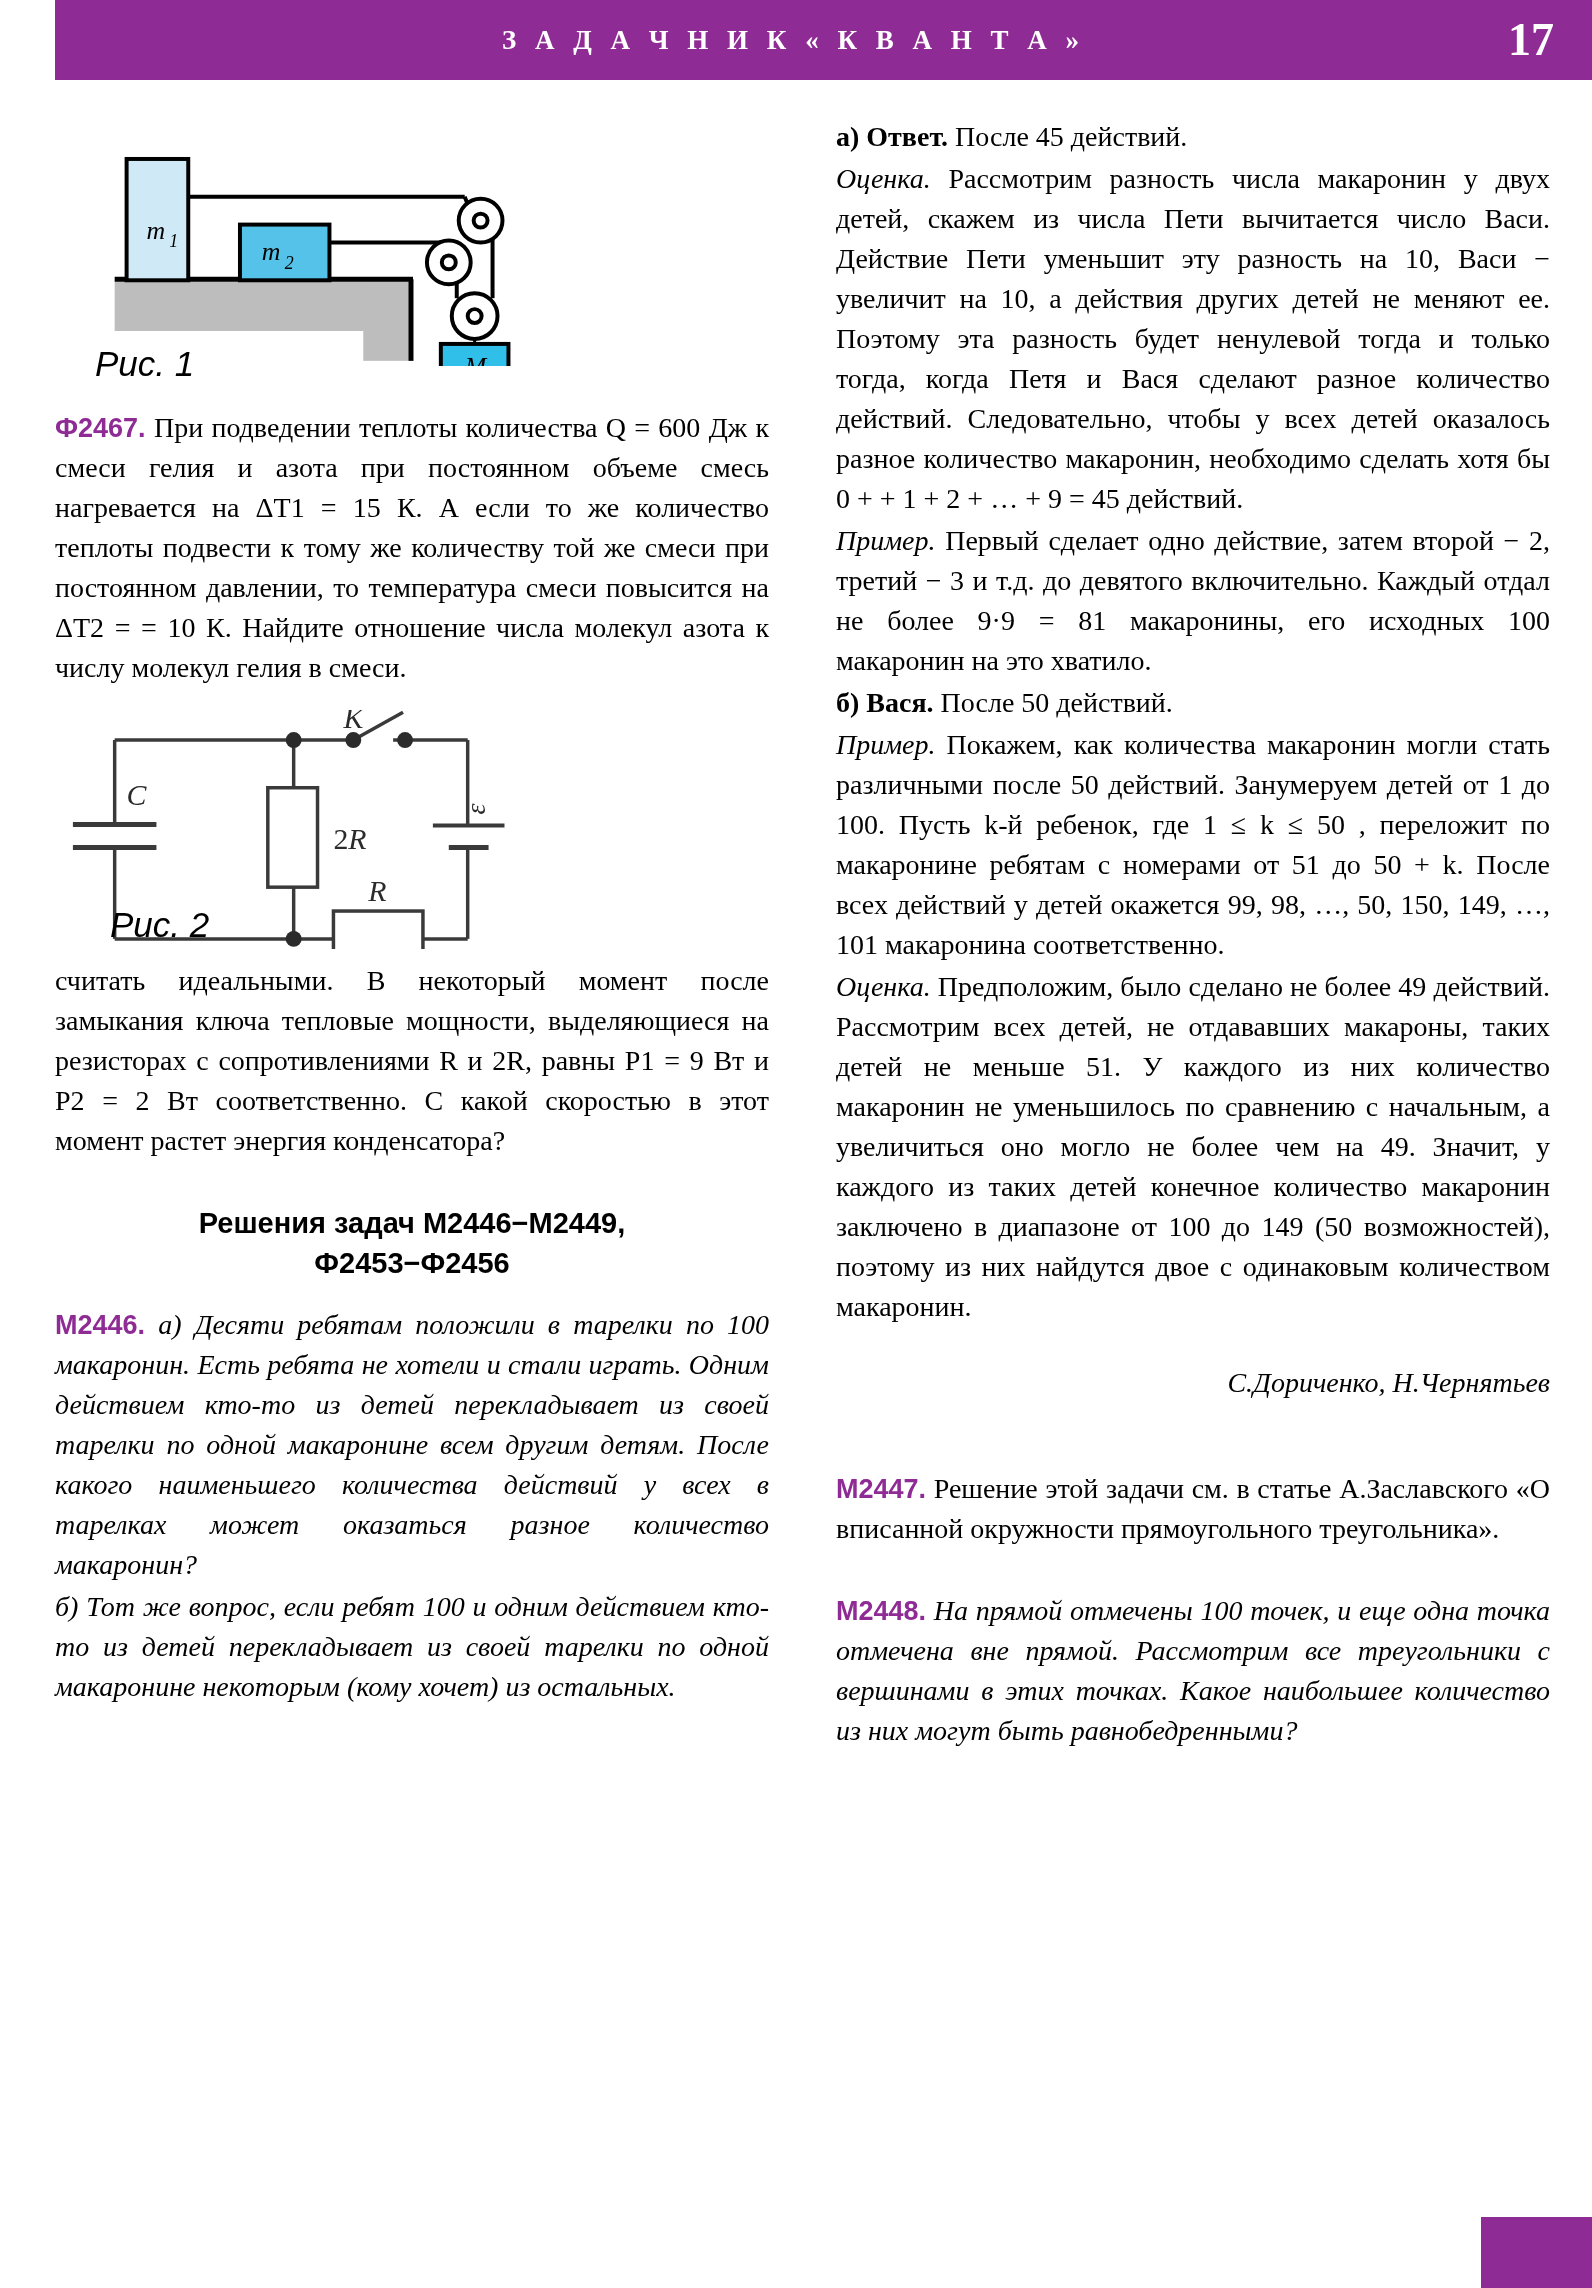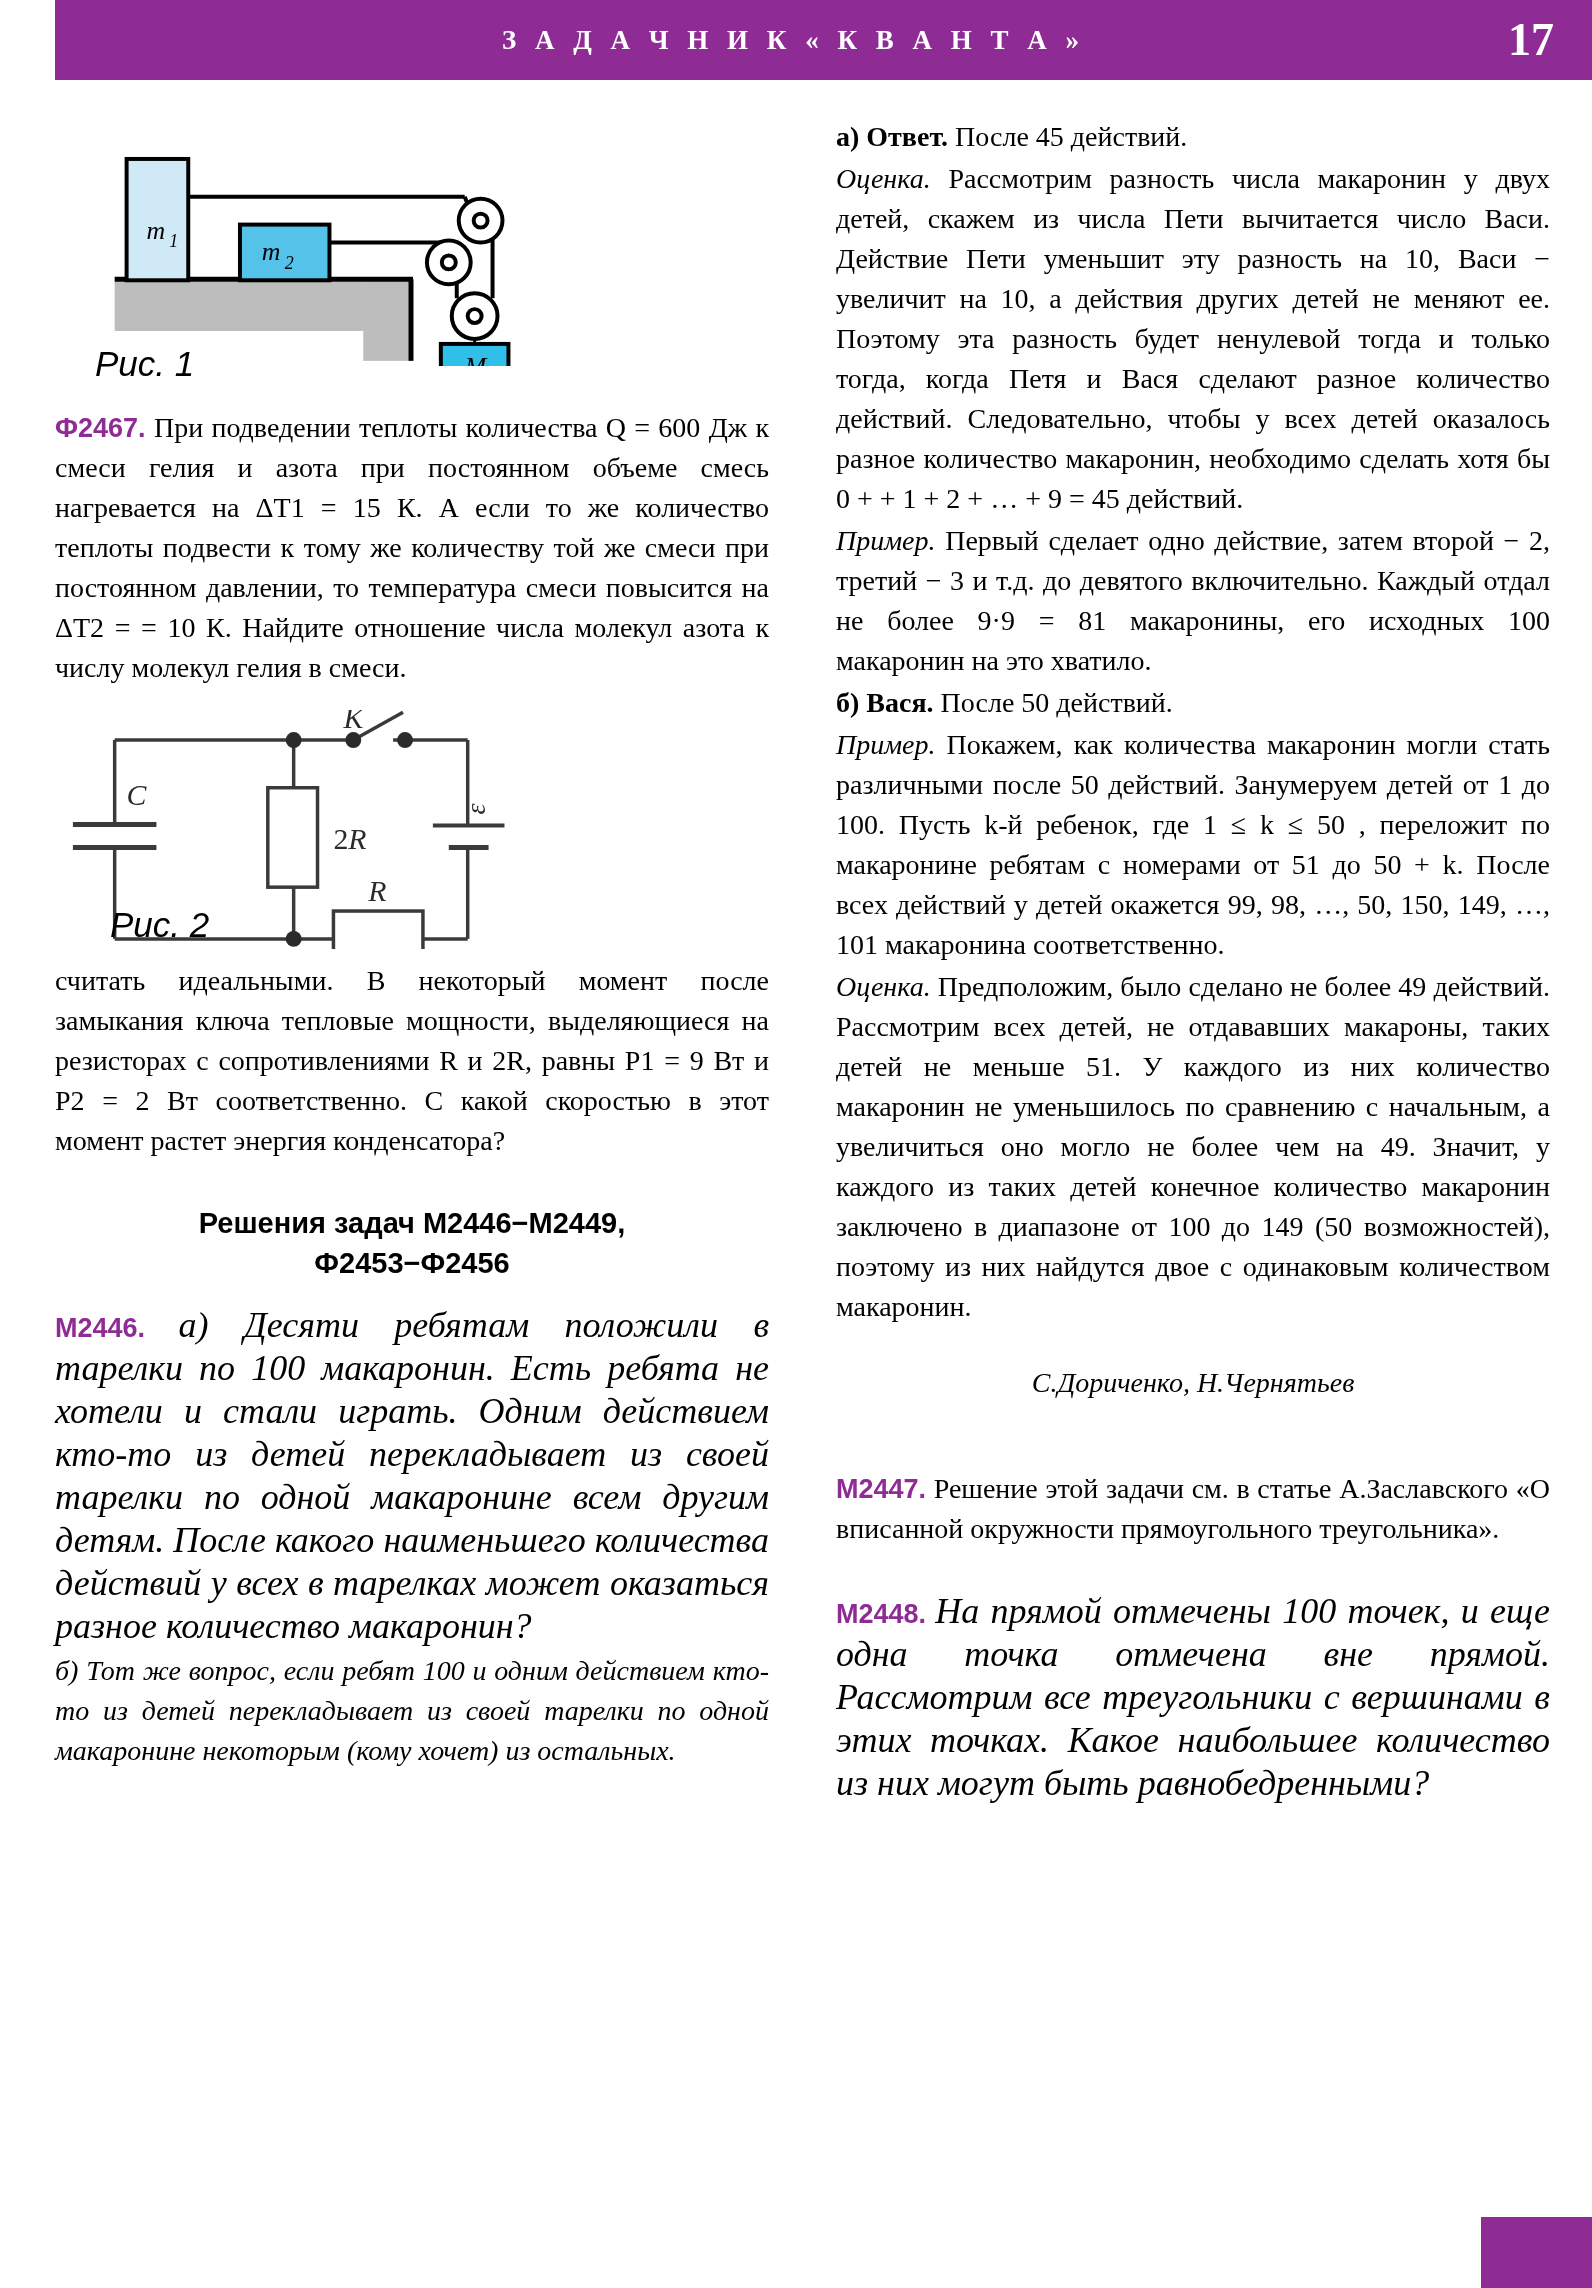--- a/index.html
+++ b/index.html
@@ -65,21 +65,21 @@
   .gap-lg{height:42px;}
 
   .tag{
     color:#8f2b94;
     font-family:"Liberation Sans", sans-serif;
     font-weight:bold;
     font-size:27px;
   }
   .ital{font-style:italic;}
   .bold{font-weight:bold;margin-top:6px;}
-  .italtext{font-style:italic;font-size:36px;line-height:40px;}
+  .italtext{font-style:italic;font-size:28px;line-height:40px;}
 
   h2.section-head{
     margin:0;
     font-family:"Liberation Sans", sans-serif;
     font-weight:bold;
     font-size:29px;
     line-height:40px;
     text-align:center;
     color:#000;
   }
@@ -93,21 +93,21 @@
 
   
   .fig1{position:relative;width:714px;height:249px;}
   .fig1 svg{display:block;}
   .fig1-caption{position:absolute;left:40px;top:227px;}
 
   
   .fig2{position:relative;width:714px;height:239px;}
   .fig2-caption{position:absolute;left:55px;top:195px;}
 
-  .sig{font-style:italic;font-size:28px;text-align:center;}
+  .sig{font-style:italic;font-size:28px;text-align:right;}
 </style>
 </head>
 <body>
 
 <div class="page">
 
   <div class="header-band">
     <div class="header-title">З А Д А Ч Н И К   « К В А Н Т А »</div>
     <div class="header-page-number">17</div>
   </div>

